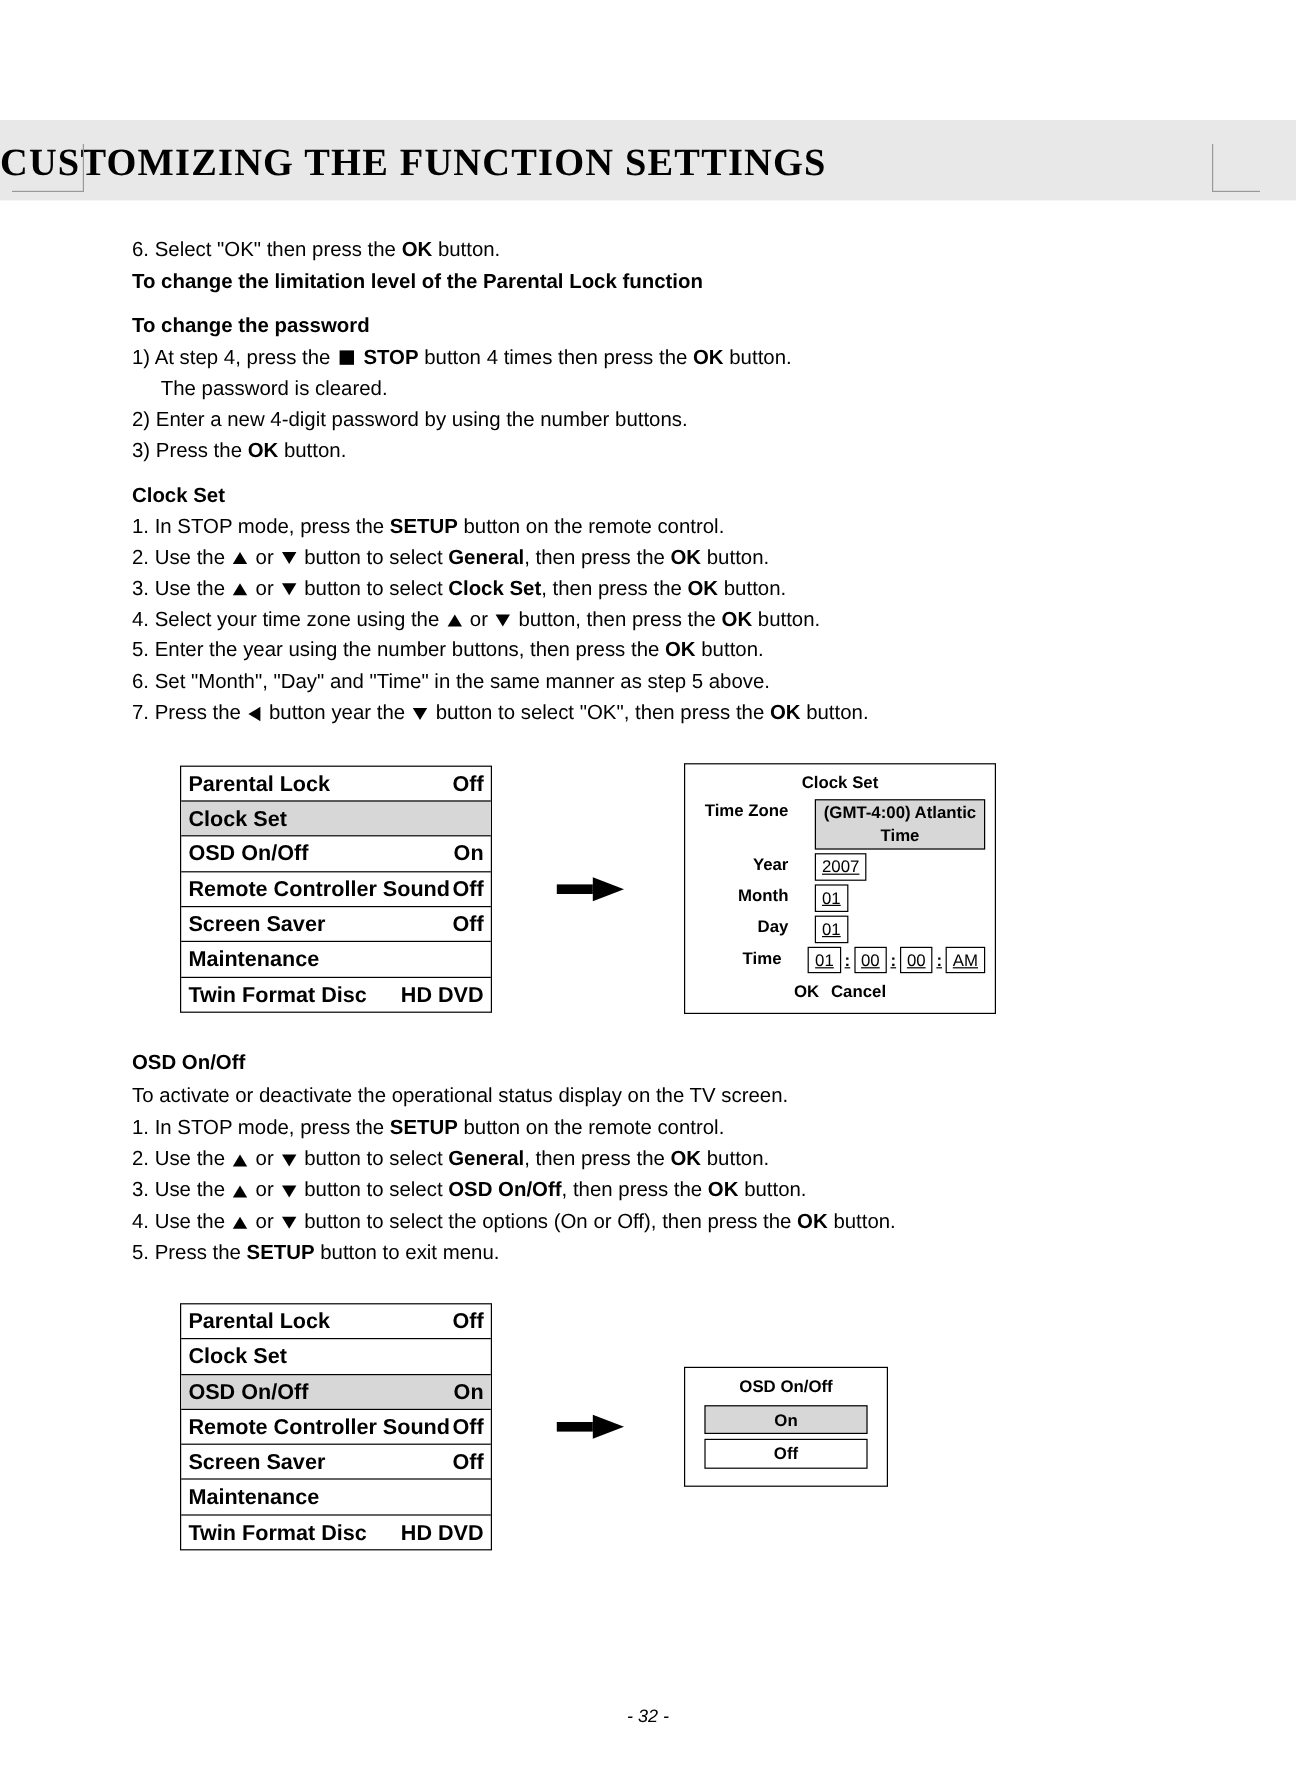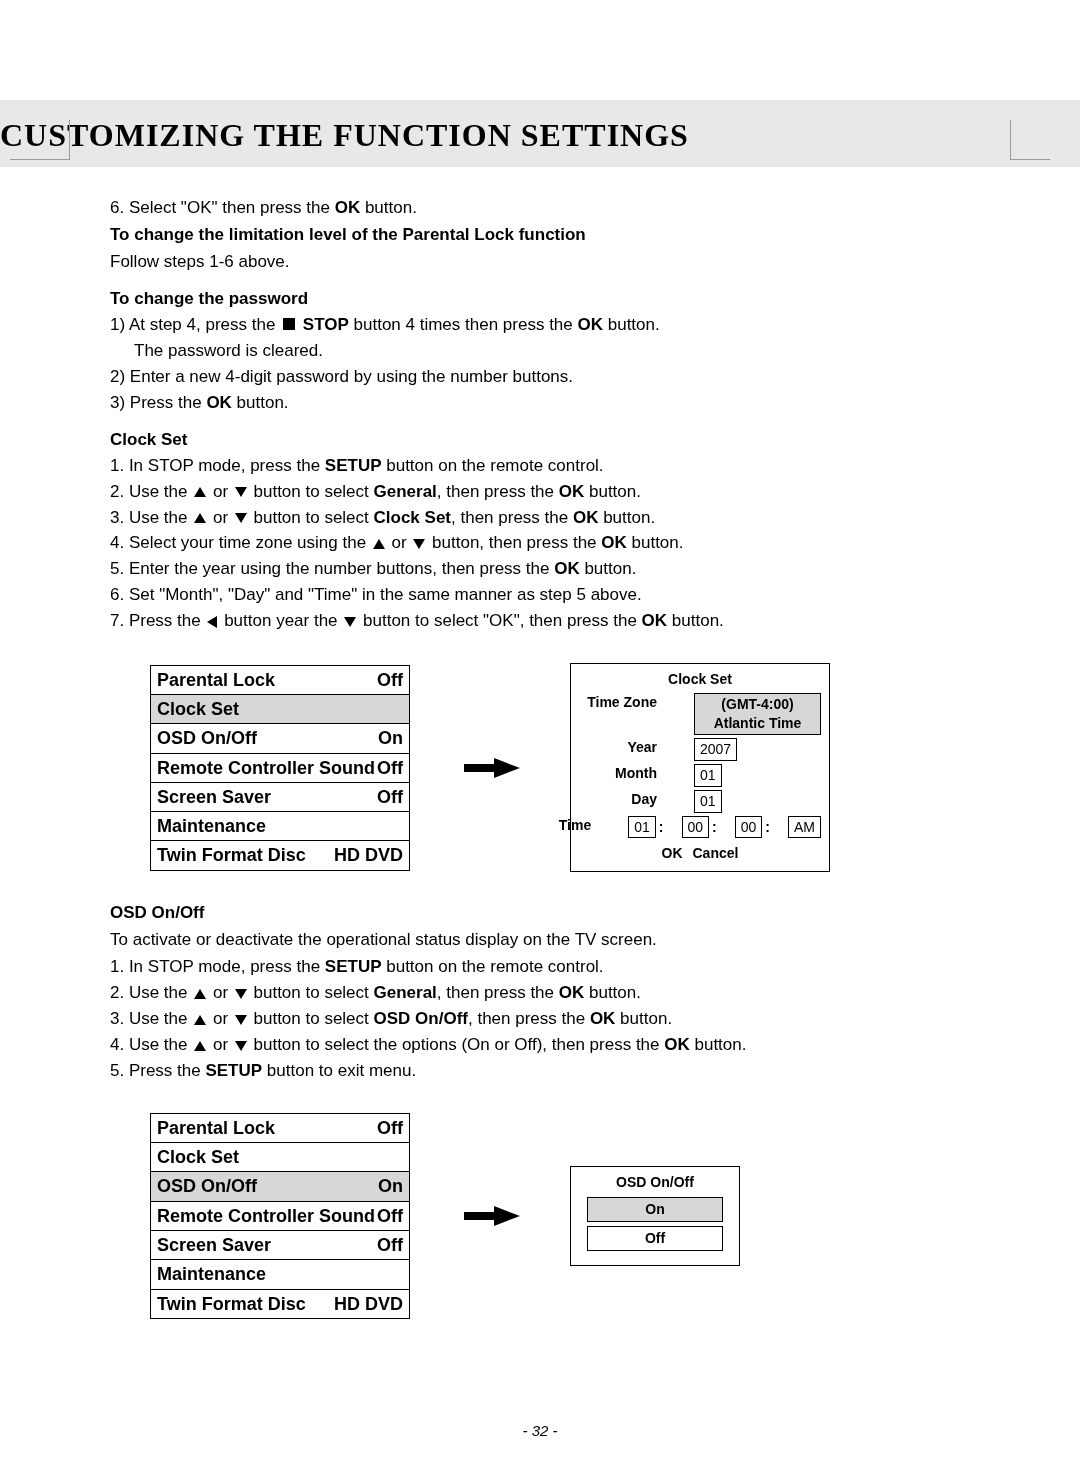--- a/index.html
+++ b/index.html
@@ -94,23 +94,23 @@
   .clock-panel {
     border: 1.5px solid #000;
     font-size: 14px;
     font-weight: bold;
     padding: 6px 8px 8px 8px;
     width: 260px;
   }
   .clock-title { text-align:center; margin-bottom: 4px; }
   .crow { display:flex; align-items:flex-start; justify-content:flex-end; gap:22px; margin:3px 0; }
   .crow .lab { width: 78px; text-align:right; }
-  .crow .box { border:1.5px solid #000; padding:1px 5px; font-weight: normal; min-width:24px; text-align:center;margin-left:15px; }
+  .crow .box { border:1.5px solid #000; padding:1px 5px; font-weight: normal; min-width:24px; text-align:center; }
   .crow .box.hl { background:#d7d7d7; font-weight:bold; }
-  .crow .boxgroup { display:flex; align-items:center; gap:2px; flex:1; }
+  .crow .boxgroup { display:flex; align-items:center; gap:2px; flex:1;text-decoration:underline; }
   .crow .colon { font-weight:bold; padding:0 1px; }
   .clock-btns { text-align:center; margin-top:6px; }
   .clock-btns .box { display:inline-block; margin:0 3px; }
 
   .osd-panel {
     border: 1.5px solid #000;
     font-size: 14px;
     font-weight: bold;
     width: 170px;
     padding: 6px 10px 10px 10px;
@@ -137,21 +137,20 @@
   <div class="crop-tr"></div>
 
   <div class="title-bar">CUSTOMIZING THE FUNCTION SETTINGS</div>
 
   <div class="content">
 
     <div class="para step-line">
       <span>6. Select "OK" then press the </span><span class="b">OK</span><span> button.</span>
     </div>
     <div class="para b">To change the limitation level of the Parental Lock function</div>
-    <div class="para">Follow steps 1-6 above.</div>
 
     <div class="subhead">To change the password</div>
     <div class="step-line">
       <span>1)  At step 4, press the </span><span class="stop-sq"></span> <span class="b">STOP</span><span> button 4 times then press the </span><span class="b">OK</span><span> button.</span>
     </div>
     <div class="step-line indent">The password is cleared.</div>
     <div class="step-line">2)  Enter a new 4-digit password by using the number buttons.</div>
     <div class="step-line">
       <span>3)  Press the </span><span class="b">OK</span><span> button.</span>
     </div>

